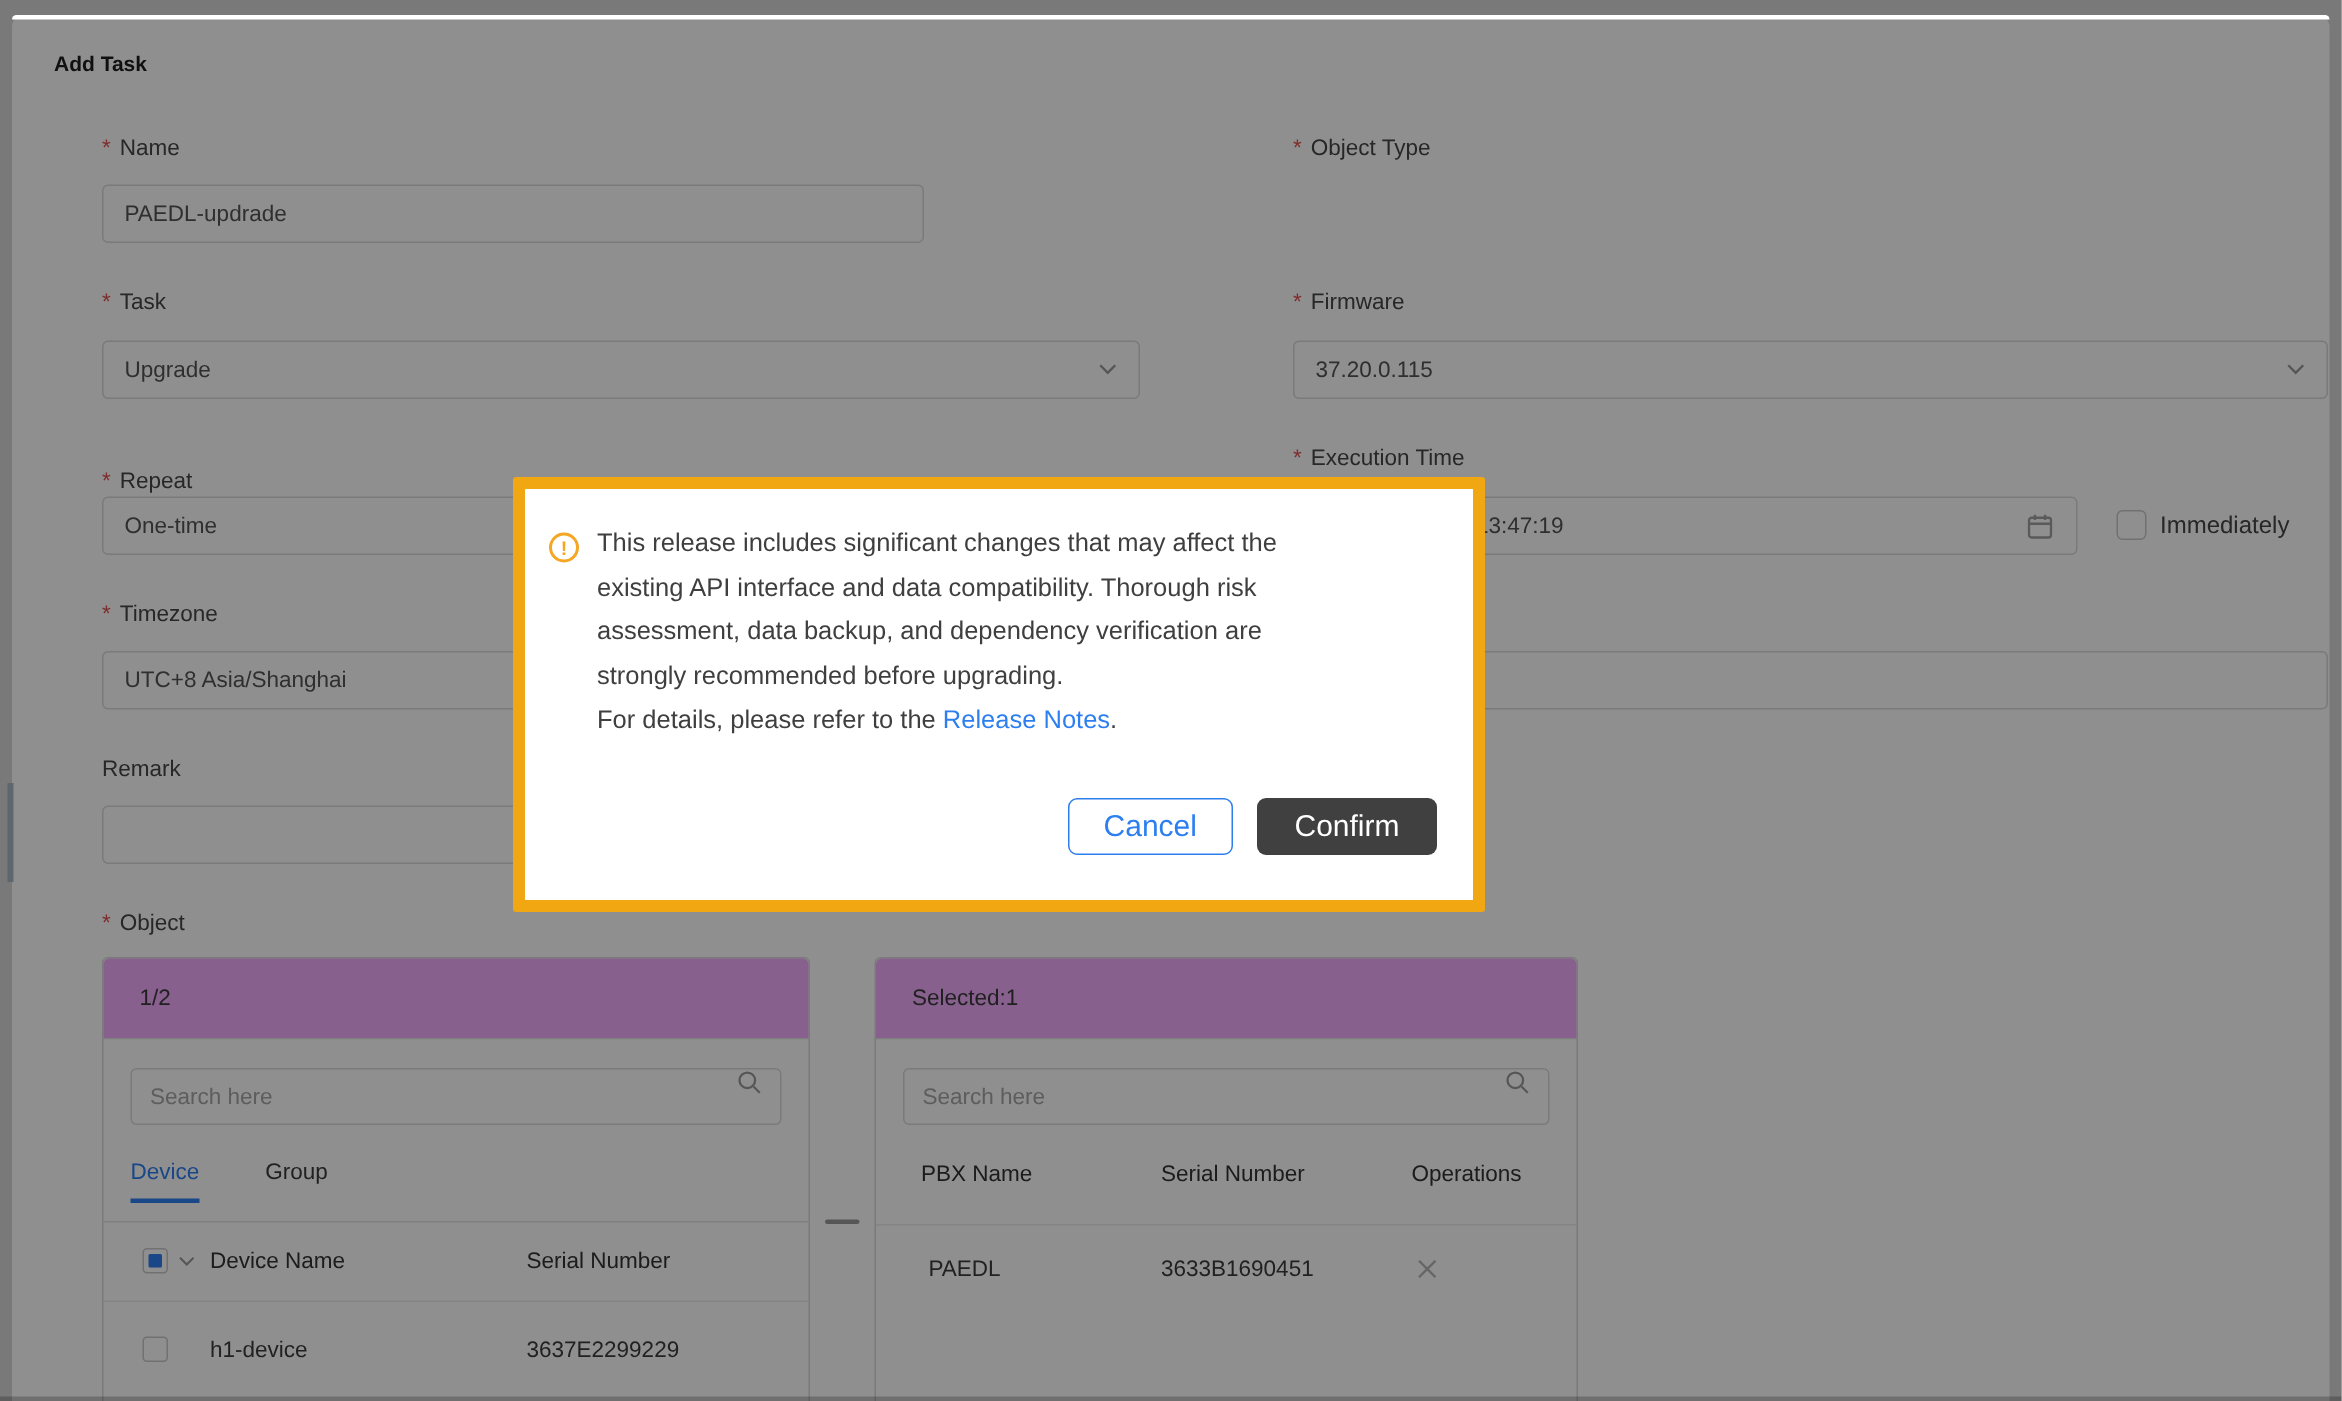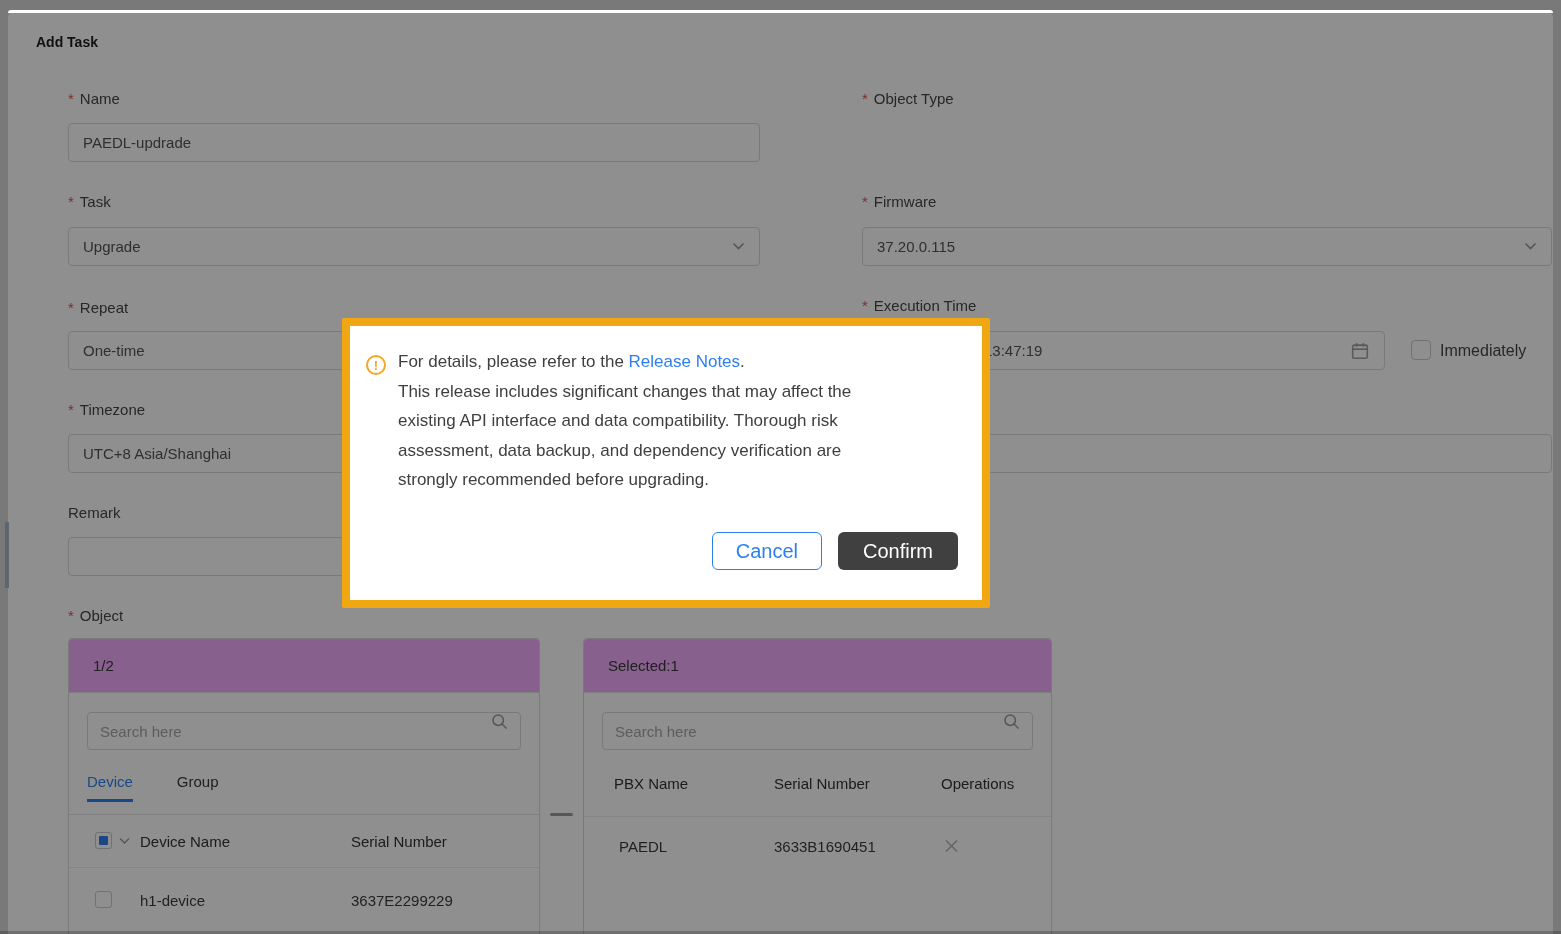--- a/index.html
+++ b/index.html
@@ -75,21 +75,21 @@
 </style>
 </head>
 <body>
 
 <div class="screen">
 
   <div class="dialog">
     <div class="dlg-title">Add Task</div>
 
     <div class="flabel req" style="left:60px;top:80px"><span>Name</span></div>
-    <input class="tinput" style="left: 60px; top: 113px; width: 692px;" readonly="" value="PAEDL-updrade">
+    <input class="tinput" style="left: 60px; top: 113px; width: 548px;" readonly="" value="PAEDL-updrade">
 
     <div class="flabel req" style="left:854px;top:80px"><span>Object Type</span></div>
 
     <div class="flabel req" style="left:60px;top:183px"><span>Task</span></div>
     <div class="selectbox" style="left:60px;top:217px;width:692px">
       <span>Upgrade</span>
       <span class="chev">
           <svg width="13" height="9" viewBox="0 0 13 9">
             <path d="M1.5 1.5l5 5 5-5" fill="none" stroke="#999" stroke-width="1.6"></path>
           </svg>
@@ -99,21 +99,21 @@
     <div class="flabel req" style="left:854px;top:183px"><span>Firmware</span></div>
     <div class="selectbox" style="left:854px;top:217px;width:690px">
       <span>37.20.0.115</span>
       <span class="chev">
           <svg width="13" height="9" viewBox="0 0 13 9">
             <path d="M1.5 1.5l5 5 5-5" fill="none" stroke="#999" stroke-width="1.6"></path>
           </svg>
         </span>
     </div>
 
-    <div class="flabel req" style="left:60px;top:289px"><span>Repeat</span></div>
+    <div class="flabel req" style="left:60px;top:302px"><span>Repeat</span></div>
     <div class="selectbox" style="left:60px;top:321px;width:692px">
       <span>One-time</span>
       <span class="chev">
           <svg width="13" height="9" viewBox="0 0 13 9">
             <path d="M1.5 1.5l5 5 5-5" fill="none" stroke="#999" stroke-width="1.6"></path>
           </svg>
         </span>
     </div>
 
     <div class="flabel req" style="left:854px;top:287px"><span>Execution Time</span></div>
@@ -211,22 +211,22 @@
 
   <div class="edge-strip"></div>
 
   <div class="dim"></div>
   <div class="topline"></div>
   <div class="bottom-edge"></div>
 
   <div class="modal">
     <div class="warn-icon"></div>
     <div class="modal-text">
+      <p>This release includes significant changes that may affect the existing API interface and data compatibility. Thorough risk assessment, data backup, and dependency verification are strongly recommended before upgrading.</p>
       <p><span>For details, please refer to the </span><span class="rn-link">Release Notes</span><span>.</span></p>
-      <p>This release includes significant changes that may affect the existing API interface and data compatibility. Thorough risk assessment, data backup, and dependency verification are strongly recommended before upgrading.</p>
     </div>
     <div class="modal-btns">
       <button class="btn cancel">Cancel</button>
       <button class="btn confirm">Confirm</button>
     </div>
   </div>
 
 </div>
 
 </body></html>

